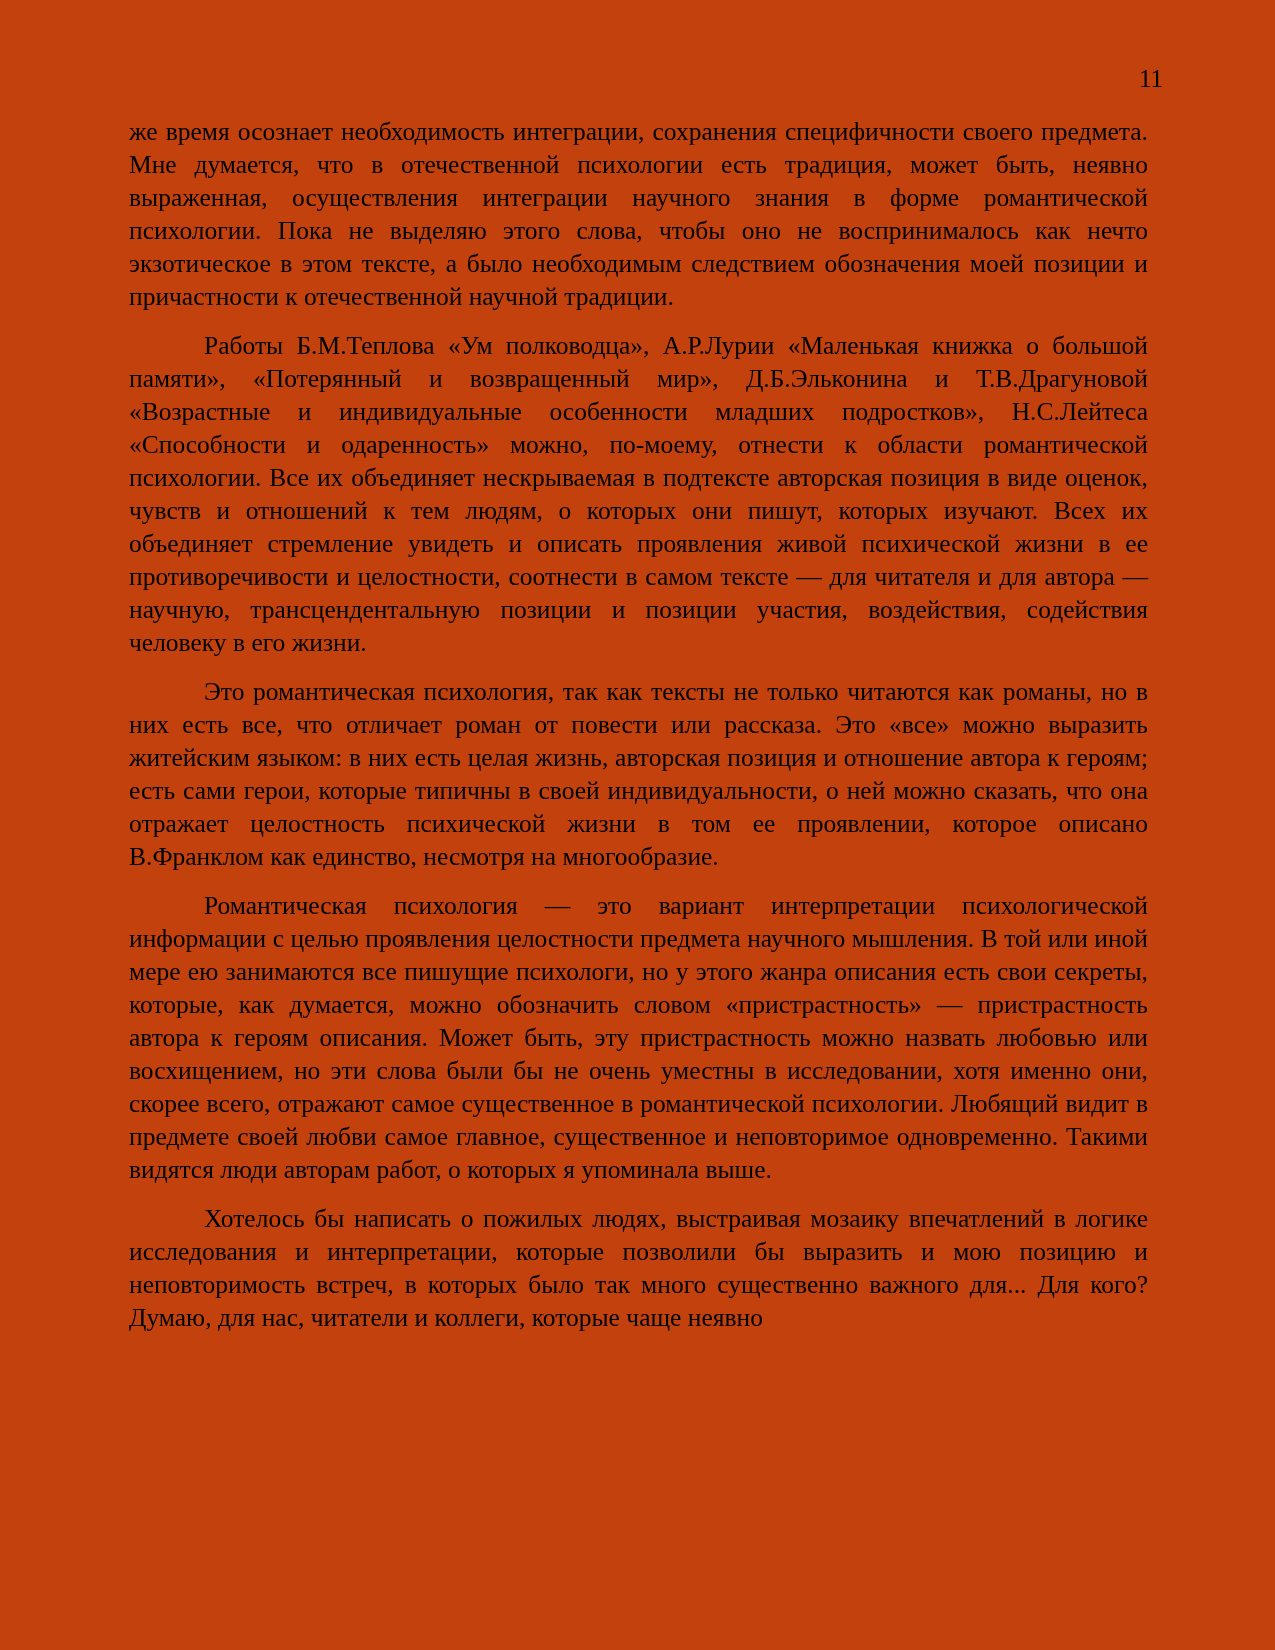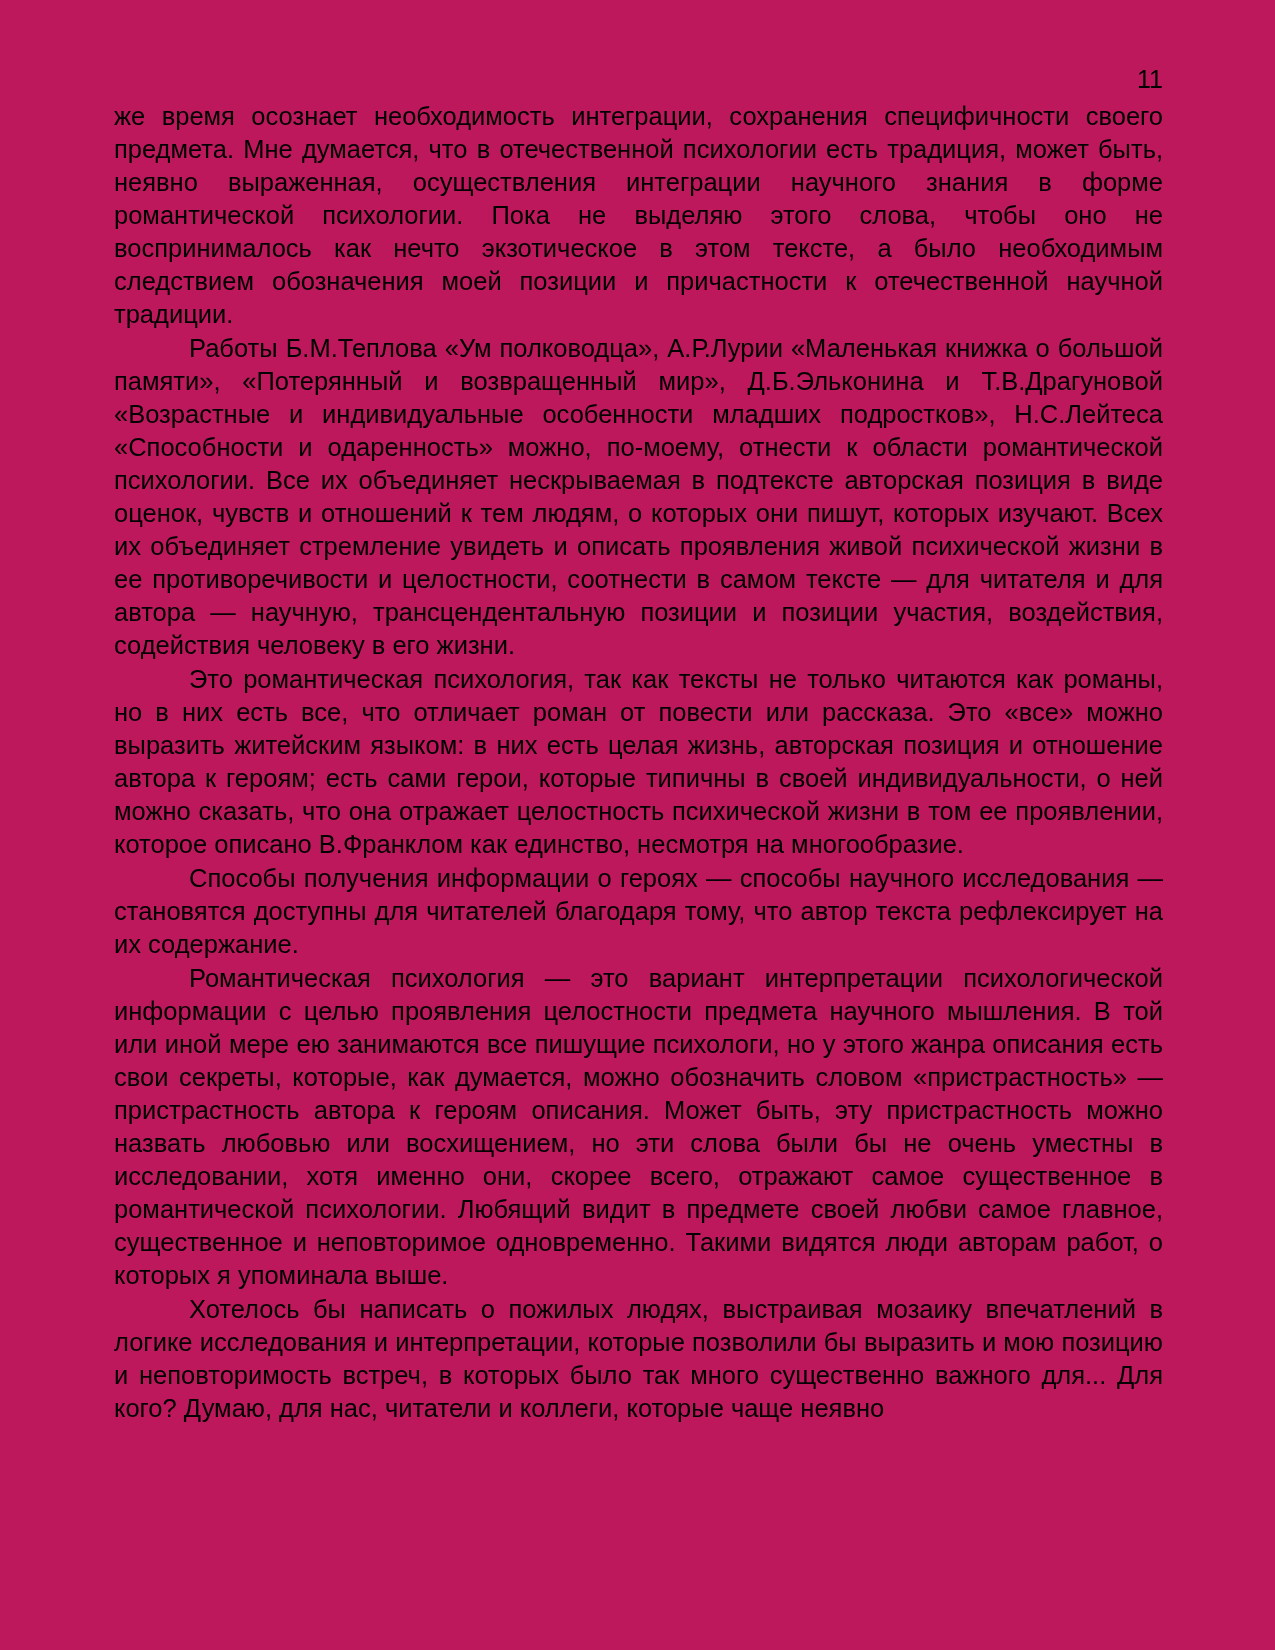--- a/index.html
+++ b/index.html
@@ -4,56 +4,55 @@
 <style>
   html, body {
     margin: 0;
     padding: 0;
     background: #ffffff;
   }
   .page {
     position: relative;
     width: 1275px;
     height: 1650px;
-    background: #be185d;
-    font-family: Liberation Sans, sans-serif;
+    background: #c2410c;
+    font-family: Liberation Serif, serif;
     color: #000000;
     overflow: hidden;
   }
   .page-number {
     position: absolute;
     top: 64px;
     right: 112px;
     font-size: 25px;
     line-height: 30px;
   }
   .text-block {
     position: absolute;
     top: 99px;
     left: 113px;
     width: 1051px;
     font-size: 25.5px;
     line-height: 33px;
     text-align: justify;
   }
   .text-block p {
-    margin: 1px;
+    margin: 16px;
     padding: 0;
   }
   .text-block p.indented {
     text-indent: 75px;
   }
 </style>
 </head>
 <body>
 
 <div class="page">
   <div class="page-number">11</div>
 
   <div class="text-block">
     <p>же время осознает необходимость интеграции, сохранения специфичности своего предмета. Мне думается, что в отечественной психологии есть традиция, может быть, неявно выраженная, осуществления интеграции научного знания в форме романтической психологии. Пока не выделяю этого слова, чтобы оно не воспринималось как нечто экзотическое в этом тексте, а было необходимым следствием обозначения моей позиции и причастности к отечественной научной традиции.</p>
     <p class="indented">Работы Б.М.Теплова «Ум полководца», А.Р.Лурии «Маленькая книжка о большой памяти», «Потерянный и возвращенный мир», Д.Б.Эльконина и Т.В.Драгуновой «Возрастные и индивидуальные особенности младших подростков», Н.С.Лейтеса «Способности и одаренность» можно, по-моему, отнести к области романтической психологии. Все их объединяет нескрываемая в подтексте авторская позиция в виде оценок, чувств и отношений к тем людям, о которых они пишут, которых изучают. Всех их объединяет стремление увидеть и описать проявления живой психической жизни в ее противоречивости и целостности, соотнести в самом тексте — для читателя и для автора — научную, трансцендентальную позиции и позиции участия, воздействия, содействия человеку в его жизни.</p>
     <p class="indented">Это романтическая психология, так как тексты не только читаются как романы, но в них есть все, что отличает роман от повести или рассказа. Это «все» можно выразить житейским языком: в них есть целая жизнь, авторская позиция и отношение автора к героям; есть сами герои, которые типичны в своей индивидуальности, о ней можно сказать, что она отражает целостность психической жизни в том ее проявлении, которое описано В.Франклом как единство, несмотря на многообразие.</p>
-    <p class="indented">Способы получения информации о героях — способы научного исследования — становятся доступны для читателей благодаря тому, что автор текста рефлексирует на их содержание.</p>
     <p class="indented">Романтическая психология — это вариант интерпретации психологической информации с целью проявления целостности предмета научного мышления. В той или иной мере ею занимаются все пишущие психологи, но у этого жанра описания есть свои секреты, которые, как думается, можно обозначить словом «пристрастность» — пристрастность автора к героям описания. Может быть, эту пристрастность можно назвать любовью или восхищением, но эти слова были бы не очень уместны в исследовании, хотя именно они, скорее всего, отражают самое существенное в романтической психологии. Любящий видит в предмете своей любви самое главное, существенное и неповторимое одновременно. Такими видятся люди авторам работ, о которых я упоминала выше.</p>
     <p class="indented">Хотелось бы написать о пожилых людях, выстраивая мозаику впечатлений в логике исследования и интерпретации, которые позволили бы выразить и мою позицию и неповторимость встреч, в которых было так много существенно важного для... Для кого? Думаю, для нас, читатели и коллеги, которые чаще неявно</p>
   </div>
 </div>
 
 </body></html>

